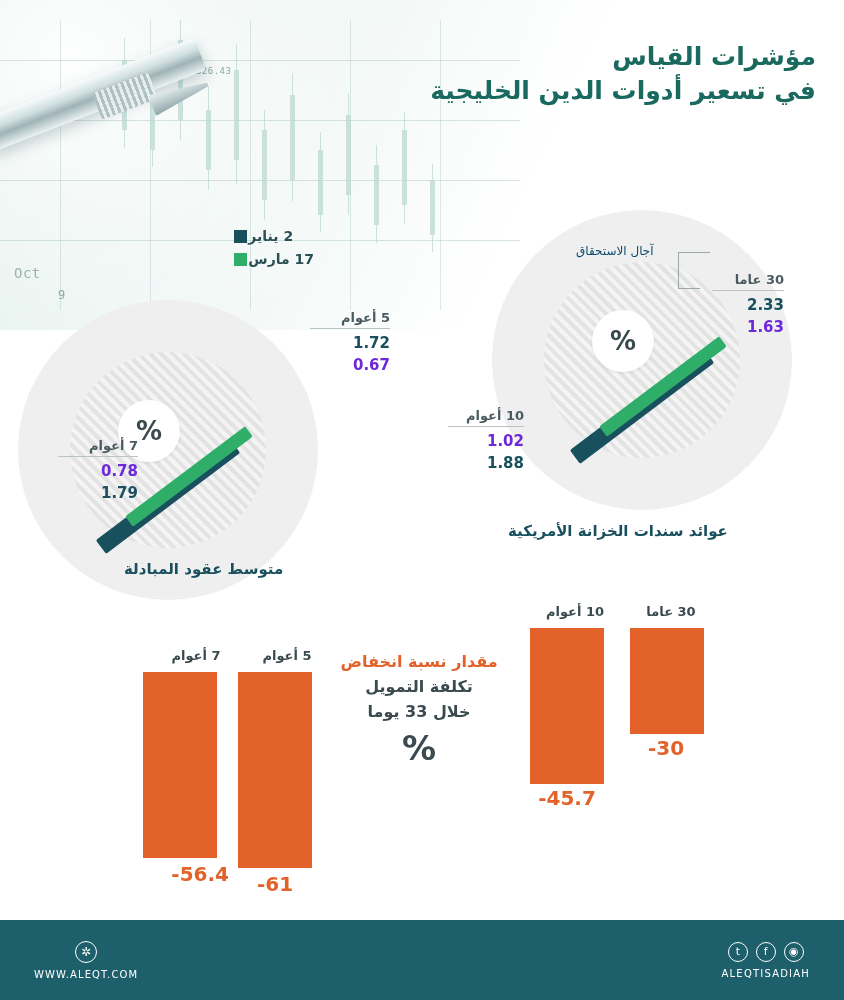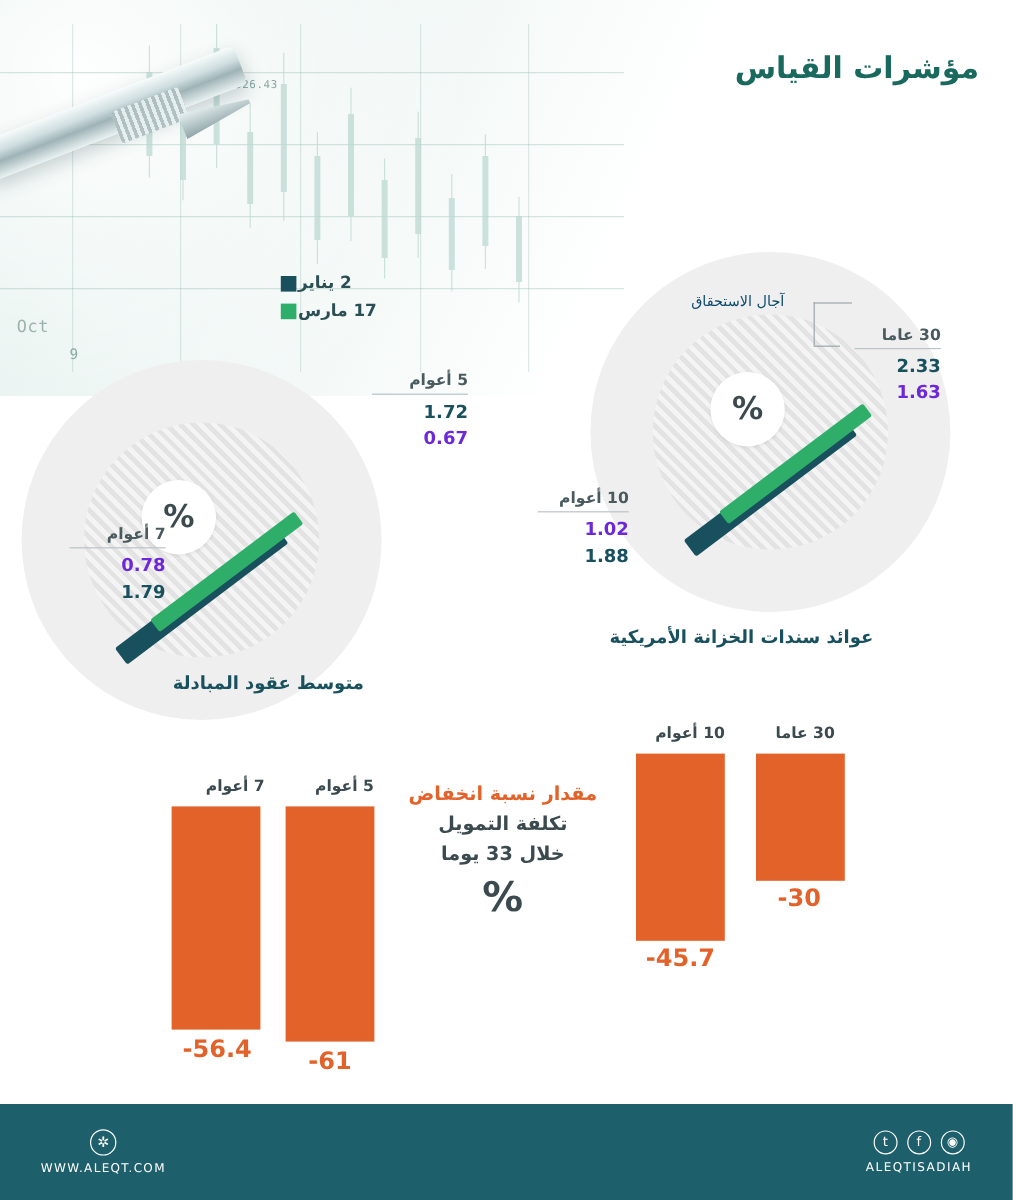--- a/index.html
+++ b/index.html
@@ -187,20 +187,21 @@
     <div class="tiny-num" style="left:14px;top:265px;font-size:14px;color:#9ab3ad;">Oct</div>
     <div class="tiny-num" style="left:58px;top:288px;font-size:12px;">9</div>
 
     <div class="pen-body"></div>
     <div class="pen-grip"></div>
     <div class="pen-tip"></div>
   </div>
 
   <div class="headline">
     <div class="l1">مؤشرات القياس</div>
+    <div class="l2">في تسعير أدوات الدين الخليجية</div>
   </div>
 
   <div class="legend">
     <div class="legend-row">
       <span class="lbl">2 يناير</span>
       <span class="swatch sw-jan"></span>
     </div>
     <div class="legend-row">
       <span class="lbl">17 مارس</span>
       <span class="swatch sw-mar"></span>
@@ -220,21 +221,21 @@
     <div class="val-dark">1.72</div>
     <div class="val-green">0.67</div>
   </div>
 
   <div class="val-box" style="left:58px; top:438px; width:80px;">
     <span class="cap">7 أعوام</span>
     <div class="val-green">0.78</div>
     <div class="val-dark">1.79</div>
   </div>
 
-  <div class="chart-title" style="left:144px; top:560px;">متوسط عقود المبادلة</div>
+  <div class="chart-title" style="left:124px; top:560px;">متوسط عقود المبادلة</div>
 
   <div class="circle" style="left:492px; top:210px; width:300px; height:300px;">
     <div class="hatch" style="left:52px; top:52px; width:196px; height:196px;"></div>
     <div class="arrow-dark" style="left:66px; top:188px; width:168px; height:17px; transform:rotate(-37deg); transform-origin:center;"></div>
     <div class="arrow-green" style="left:96px; top:170px; width:150px; height:13px; transform:rotate(-37deg); transform-origin:center;"></div>
     <div class="pct-bubble" style="left:100px; top:100px; width:62px; height:62px;">%</div>
   </div>
 
   <div class="ann-label" style="left:576px; top:244px;">آجال الاستحقاق</div>
   <div class="ann-line" style="left:678px; top:252px; width:1px; height:36px;"></div>
@@ -250,21 +251,21 @@
   <div class="val-box" style="left:448px; top:408px; width:76px;">
     <span class="cap">10 أعوام</span>
     <div class="val-green">1.02</div>
     <div class="val-dark">1.88</div>
   </div>
 
   <div class="chart-title" style="left:508px; top:522px;">عوائد سندات الخزانة الأمريكية</div>
 
   <div class="bar-cap" style="left:138px; top:648px; width:116px;">7 أعوام</div>
   <div class="bar" style="left:143px; top:672px; width:74px; height:186px;"></div>
-  <div class="bar-val" style="left:133px; top:862px; width:96px;">56.4-</div>
+  <div class="bar-val" style="left:133px; top:862px; width:96px;text-align:right;">56.4-</div>
 
   <div class="bar-cap" style="left:232px; top:648px; width:110px;">5 أعوام</div>
   <div class="bar" style="left:238px; top:672px; width:74px; height:196px;"></div>
   <div class="bar-val" style="left:230px; top:872px; width:90px;">61-</div>
 
   <div class="bar-cap" style="left:520px; top:604px; width:110px;">10 أعوام</div>
   <div class="bar" style="left:530px; top:628px; width:74px; height:156px;"></div>
   <div class="bar-val" style="left:512px; top:786px; width:110px;">45.7-</div>
 
   <div class="bar-cap" style="left:620px; top:604px; width:102px;">30 عاما</div>

